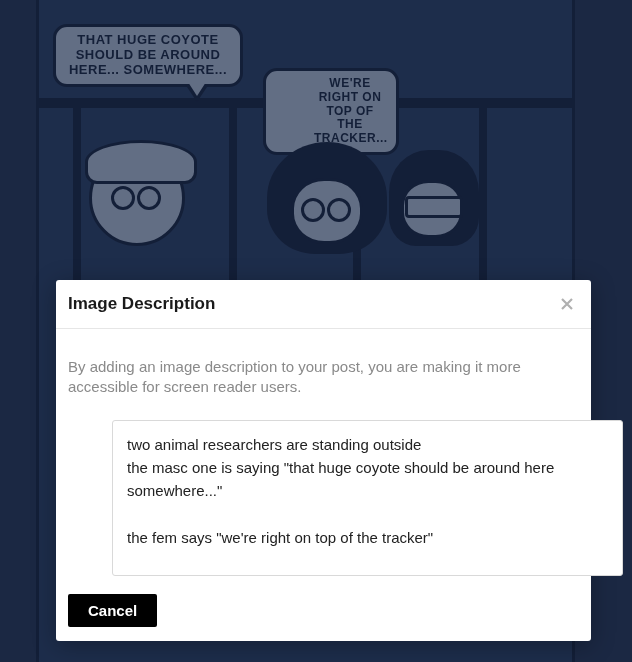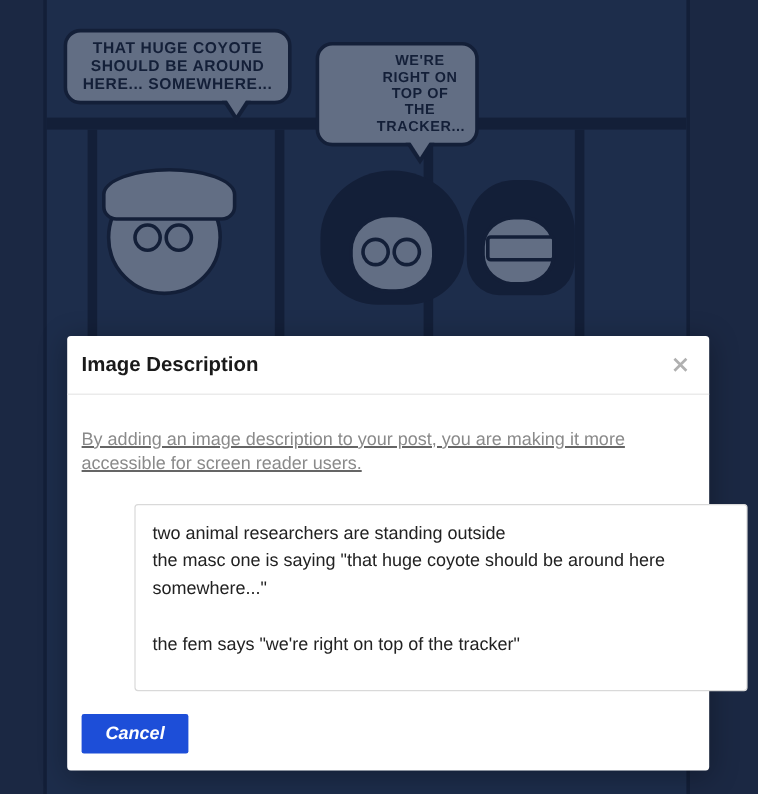--- a/index.html
+++ b/index.html
@@ -84,21 +84,20 @@
     font-size: 17px; font-weight: 700; color: #1a1a1a;
   }
   .close-btn {
     width: 20px; height: 20px; display: flex; align-items: center; justify-content: center;
     cursor: pointer; color: #b0b0b0;
   }
   .close-btn svg { width: 16px; height: 16px; stroke: currentColor; stroke-width: 2.2; }
 
   .modal-body {
     padding: 28px 12px 14px 12px;
-    text-decoration: underline;
   }
   .help-text {
     font-size: 15px; line-height: 1.35; color: #8a8a8a;
     margin-bottom: 22px;
   }
   .desc-input {
     width: 100%;
     height: 156px;
     border: 1px solid #d9d9d9;
     border-radius: 3px;
@@ -115,21 +114,21 @@
   .modal-footer {
     display: flex; justify-content: space-between;
     padding: 0 12px 14px 12px;
   }
   .btn {
     border: none; border-radius: 2px;
     font-size: 15px; font-weight: 600;
     padding: 8px 20px;
     cursor: pointer;
   }
-  .btn-cancel { background: #1d4ed8; color: #fff; font-style: italic; }
+  .btn-cancel { background: #000000; color: #fff; }
   .btn-update { background: #39bdff; color: #fff; }
 
   
   .desc-input::-webkit-scrollbar { width: 14px; }
   .desc-input::-webkit-scrollbar-track { background: #f2f2f2; }
   .desc-input::-webkit-scrollbar-thumb { background: #bfbfbf; border: 3px solid #f2f2f2; border-radius: 2px; }
 </style>
 </head>
 <body>
 
@@ -141,21 +140,21 @@
     <div class="panel-divider" style="left:34px; top:108px; width:8px; height:200px;"></div>
     <div class="panel-divider" style="left:190px; top:108px; width:8px; height:200px;"></div>
     <div class="panel-divider" style="left:314px; top:108px; width:8px; height:200px;"></div>
     <div class="panel-divider" style="left:440px; top:108px; width:8px; height:200px;"></div>
 
     <div class="speech" style="left:14px; top:24px; width:190px;">
       <span>THAT HUGE COYOTE SHOULD BE AROUND HERE... SOMEWHERE...</span>
       <div class="tail" style="left:70%;"></div>
     </div>
 
-    <div class="speech" style="left:224px; top:35px; width:136px; font-size:12px;padding-left:48px;">
+    <div class="speech" style="left:224px; top:68px; width:136px; font-size:12px;padding-left:48px;">
       <span>WE'RE RIGHT ON TOP OF THE TRACKER...</span>
       <div class="tail" style="left:55%;"></div>
     </div>
 
     <div class="head" style="left:50px; top:150px; width:96px; height:96px;"></div>
     <div style="position:absolute; left:46px; top:140px; width:112px; height:44px; background:#c8d4e8; border:3px solid #1a2640; border-radius:50% 50% 12px 12px;"></div>
     <div class="glasses" style="left:72px; top:186px;">
       <div class="lens"></div>
         <div class="lens"></div>
     </div>

